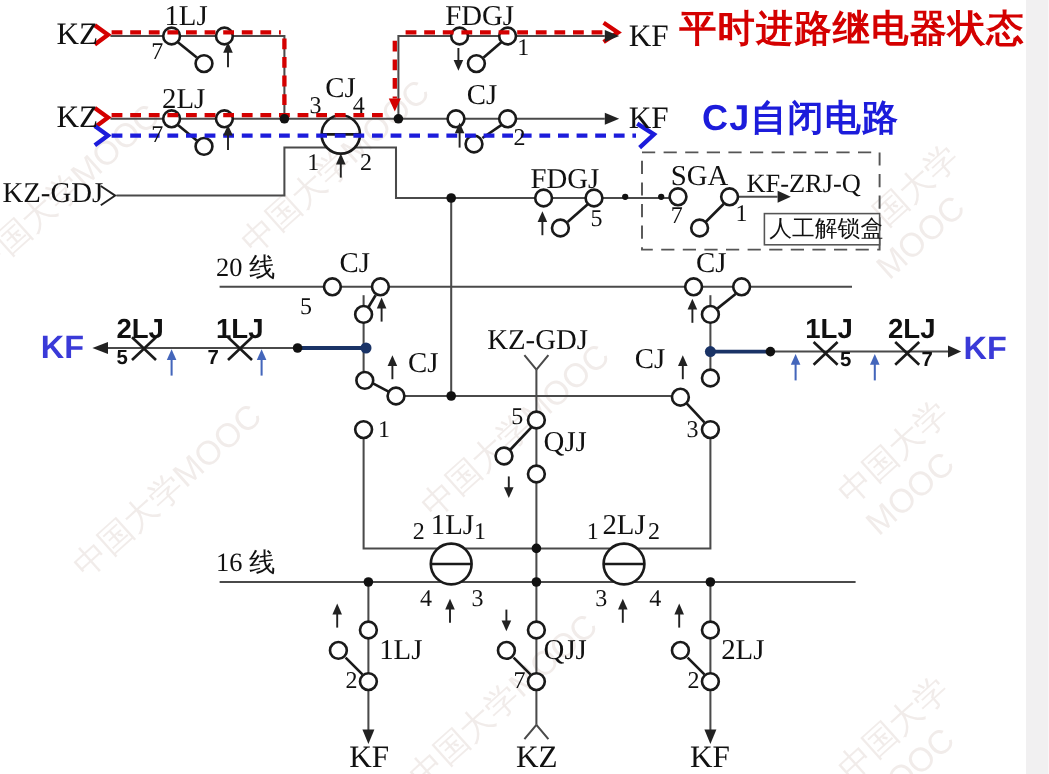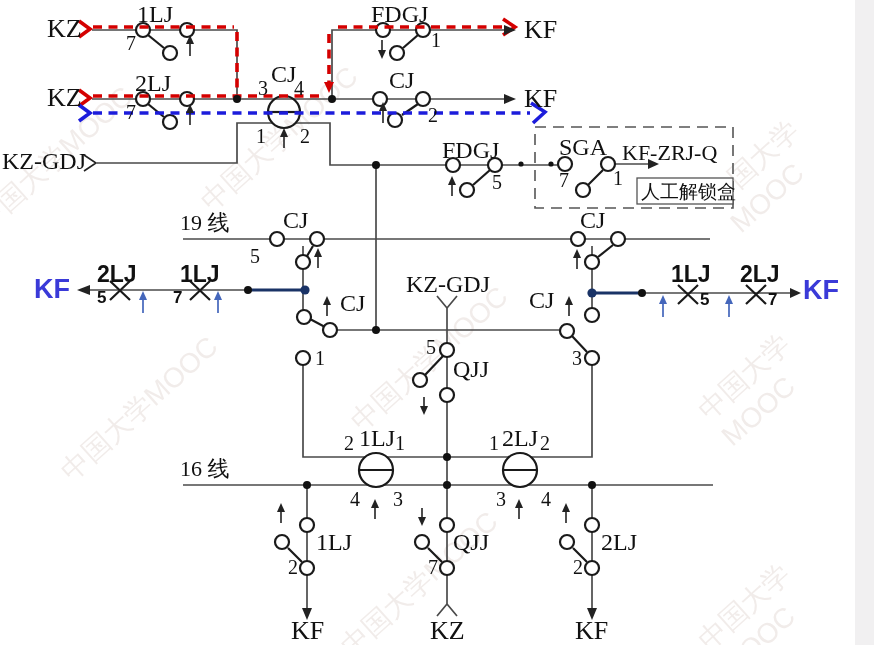--- a/index.html
+++ b/index.html
@@ -301,31 +301,33 @@
   <span class="lb s20" style="left:126px;top:102px;">7</span>
   <span class="lb s24" style="left:2px;top:149px;">KZ-GDJ</span>
   <span class="lb s24" style="left:271px;top:62px;">CJ</span>
   <span class="lb s20" style="left:258px;top:78px;">3</span>
   <span class="lb s20" style="left:294px;top:78px;">4</span>
   <span class="lb s20" style="left:256px;top:126px;">1</span>
   <span class="lb s20" style="left:300px;top:126px;">2</span>
   <span class="lb s24" style="left:371px;top:2px;text-align:center;">FDGJ</span>
   <span class="lb s20" style="left:431px;top:30px;">1</span>
   <span class="lb s26" style="left:524px;top:17px;">KF</span>
+  <span class="lb redtitle" style="left:566px;top:8px;">平时进路继电器状态</span>
   <span class="lb s24" style="left:389px;top:68px;">CJ</span>
   <span class="lb s20" style="left:428px;top:105px;">2</span>
   <span class="lb s26" style="left:524px;top:86px;">KF</span>
+  <span class="lb bluetitle" style="left:585px;top:84px;">CJ自闭电路</span>
   <span class="lb s24" style="left:442px;top:138px;">FDGJ</span>
   <span class="lb s20" style="left:492px;top:172px;">5</span>
   <span class="lb s24" style="left:559px;top:135px;">SGA</span>
   <span class="lb s22" style="left:622px;top:142px;">KF-ZRJ-Q</span>
   <span class="lb s20" style="left:559px;top:170px;">7</span>
   <span class="lb s20" style="left:613px;top:168px;">1</span>
   <span class="lb" style="left:641px;top:182px;font-size:19px;">人工解锁盒</span>
-  <span class="lb s22" style="left:180px;top:212px;">19 线</span>
+  <span class="lb s22" style="left:180px;top:212px;">20 线</span>
   <span class="lb s24" style="left:283px;top:208px;">CJ</span>
   <span class="lb s20" style="left:250px;top:246px;">5</span>
   <span class="lb s24" style="left:580px;top:208px;">CJ</span>
   <span class="lb bsans kfblue" style="left:34px;top:276px;">KF</span>
   <span class="lb bsans b24" style="left:97px;top:263px;">2LJ</span>
   <span class="lb bsans b17" style="left:97px;top:289px;">5</span>
   <span class="lb bsans b24" style="left:180px;top:263px;">1LJ</span>
   <span class="lb bsans b17" style="left:173px;top:289px;">7</span>
   <span class="lb s24" style="left:406px;top:272px;">KZ-GDJ</span>
   <span class="lb s24" style="left:340px;top:291px;">CJ</span>

